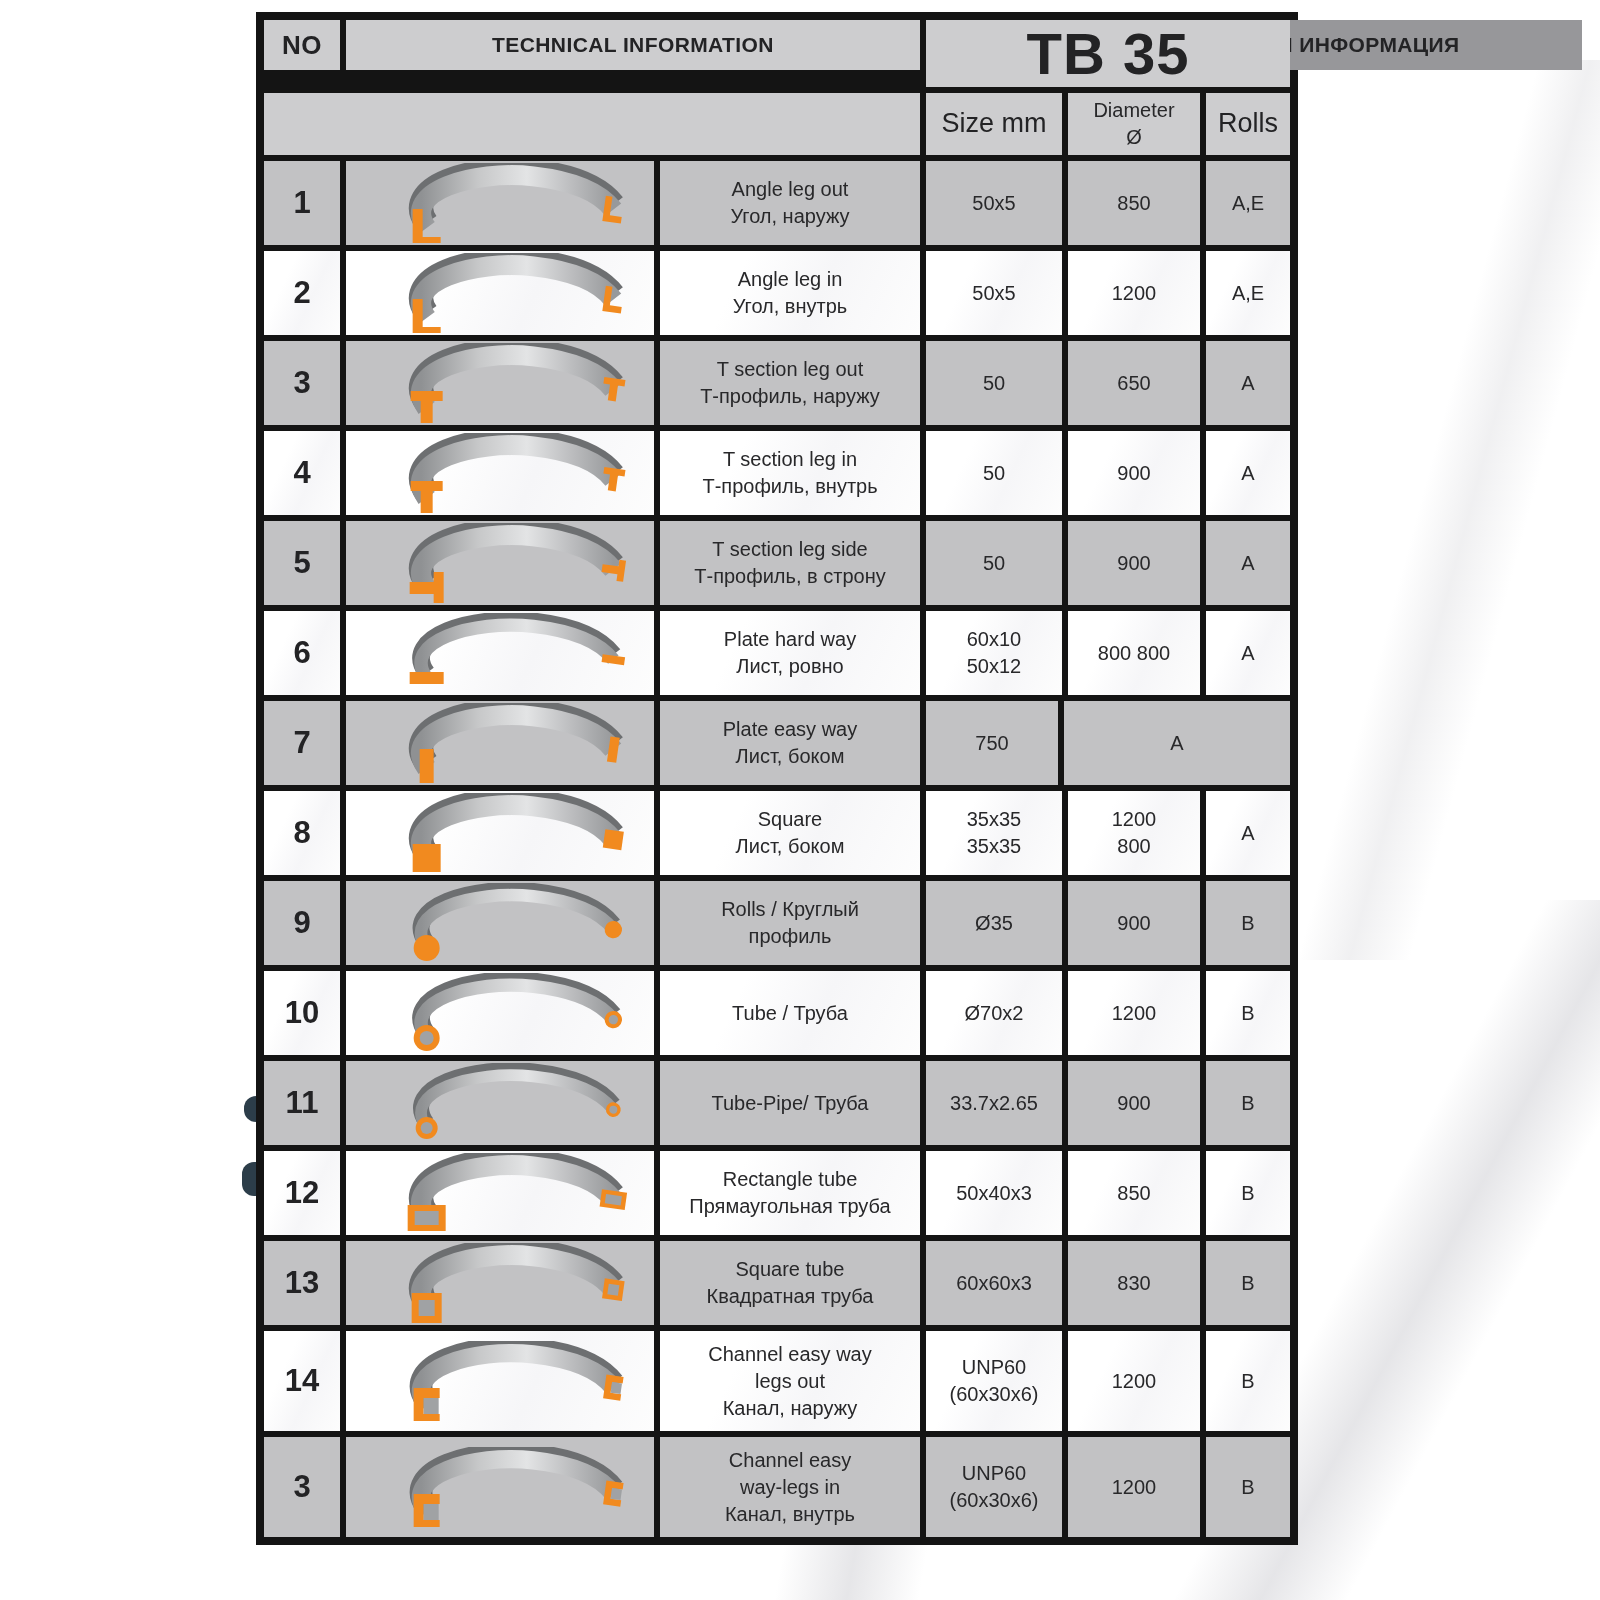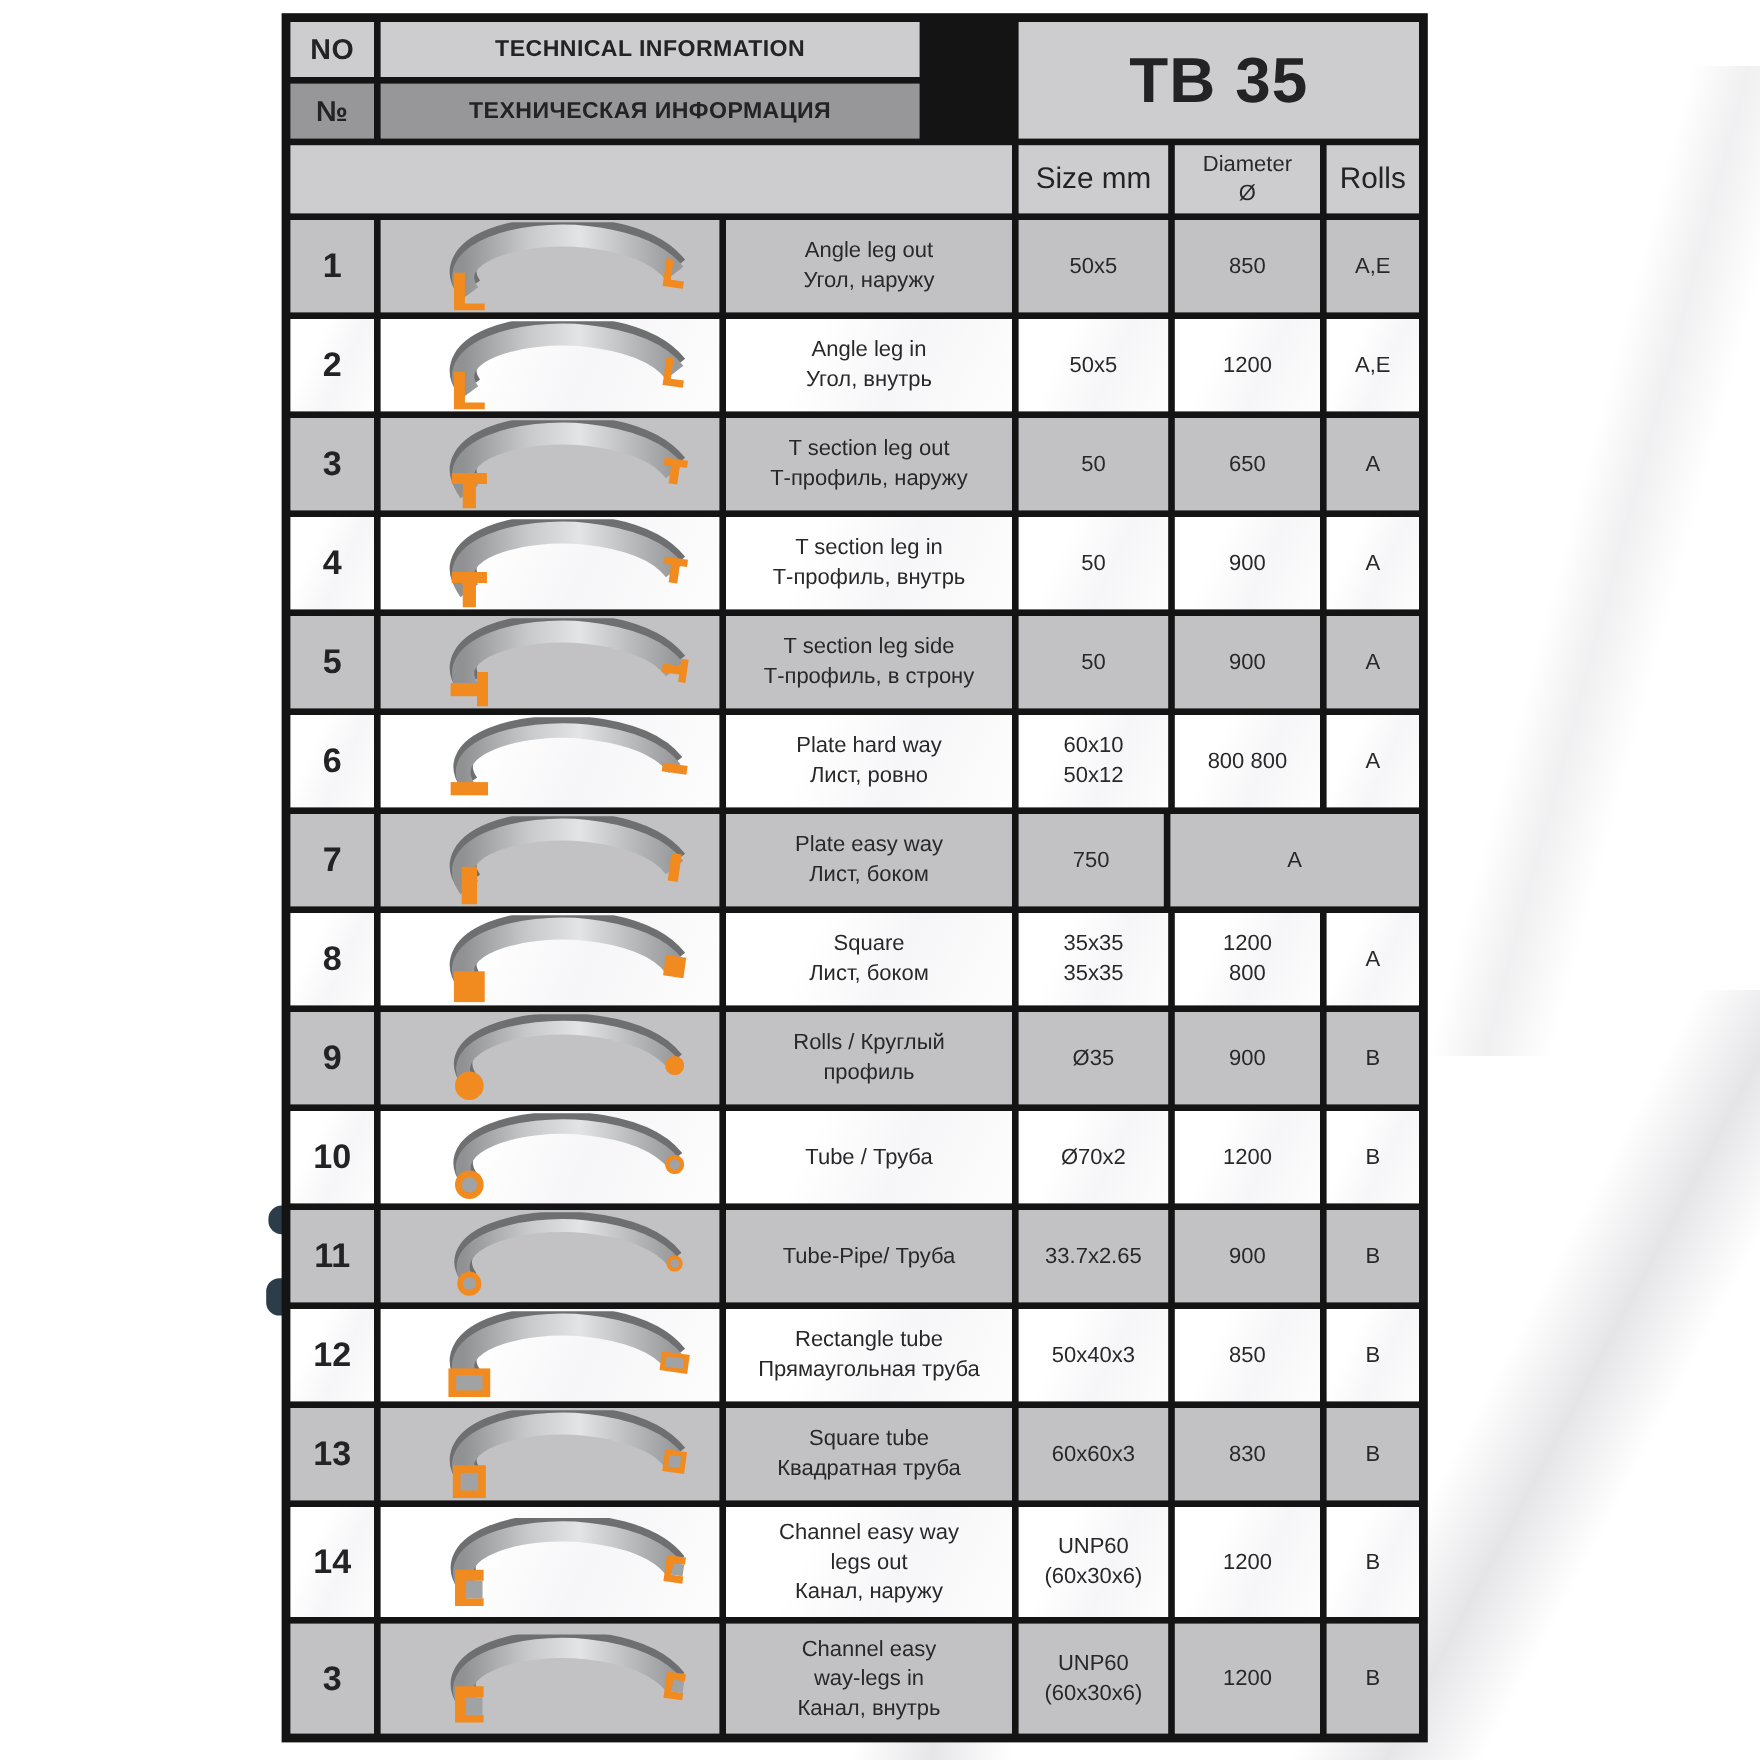--- a/index.html
+++ b/index.html
@@ -21,27 +21,27 @@
   .a2{left:242px;top:1162px;width:16px;height:34px;}
 
   
   .sheet{
     position:absolute;left:256px;top:12px;width:1026px;
     background:#141414;padding:8px;
   }
   .gap{height:6px;}
   .hrowA,.hrowB,.hcols,.drow{display:flex;gap:6px;}
   .htop{display:flex;gap:6px;}
-  .hleft{display:flex;flex-direction:column;gap:6px;width:656px;}
+  .hleft{display:flex;flex-direction:row;gap:6px;width:656px;}
   .cell{
     display:flex;flex-direction:column;align-items:center;justify-content:center;
     text-align:center;background:#cdcdcf;
   }
   .c-no{width:76px;flex:none;}
-  .c-tech{width:490px;flex:none;}
+  .c-tech{width:574px;flex:none;}
   .c-model{flex:1;}
   .c-blank{width:656px;flex:none;}
   .c-img{width:308px;flex:none;overflow:hidden;}
   .c-desc{width:260px;flex:none;}
   .c-size{width:136px;flex:none;}
   .c-dia{width:132px;flex:none;text-align:center;}
   .c-rolls{flex:1;}
   .hrowA > .cell,.hrowB > .cell{height:50px;}
   .hrowB > .cell{background:#97979a;}
   .hcols > .cell{height:62px;}

